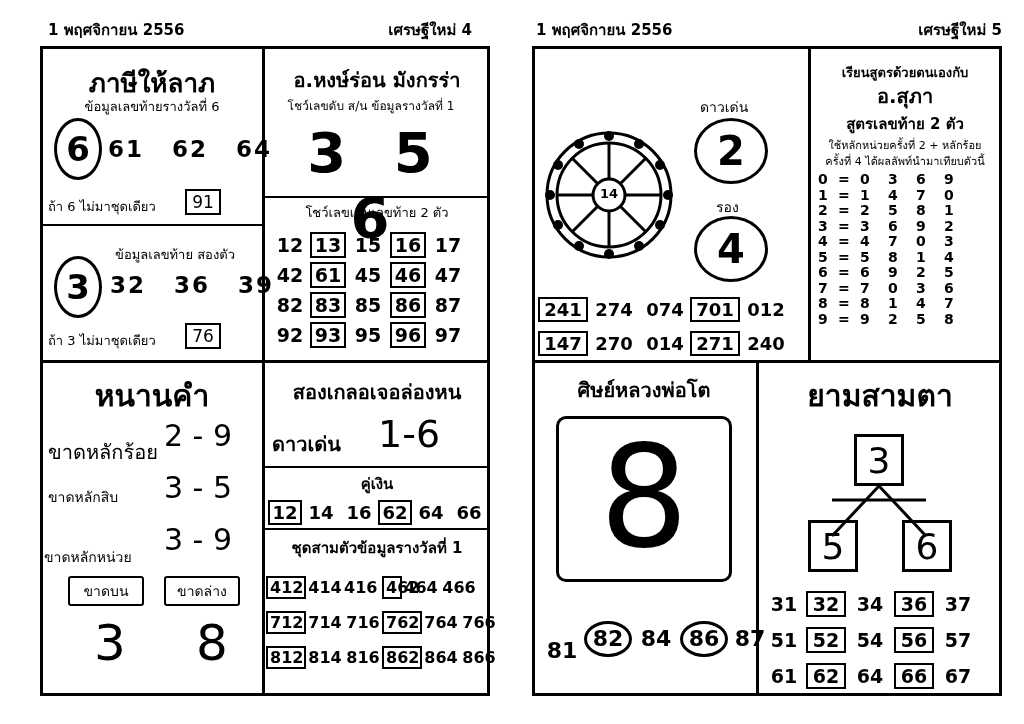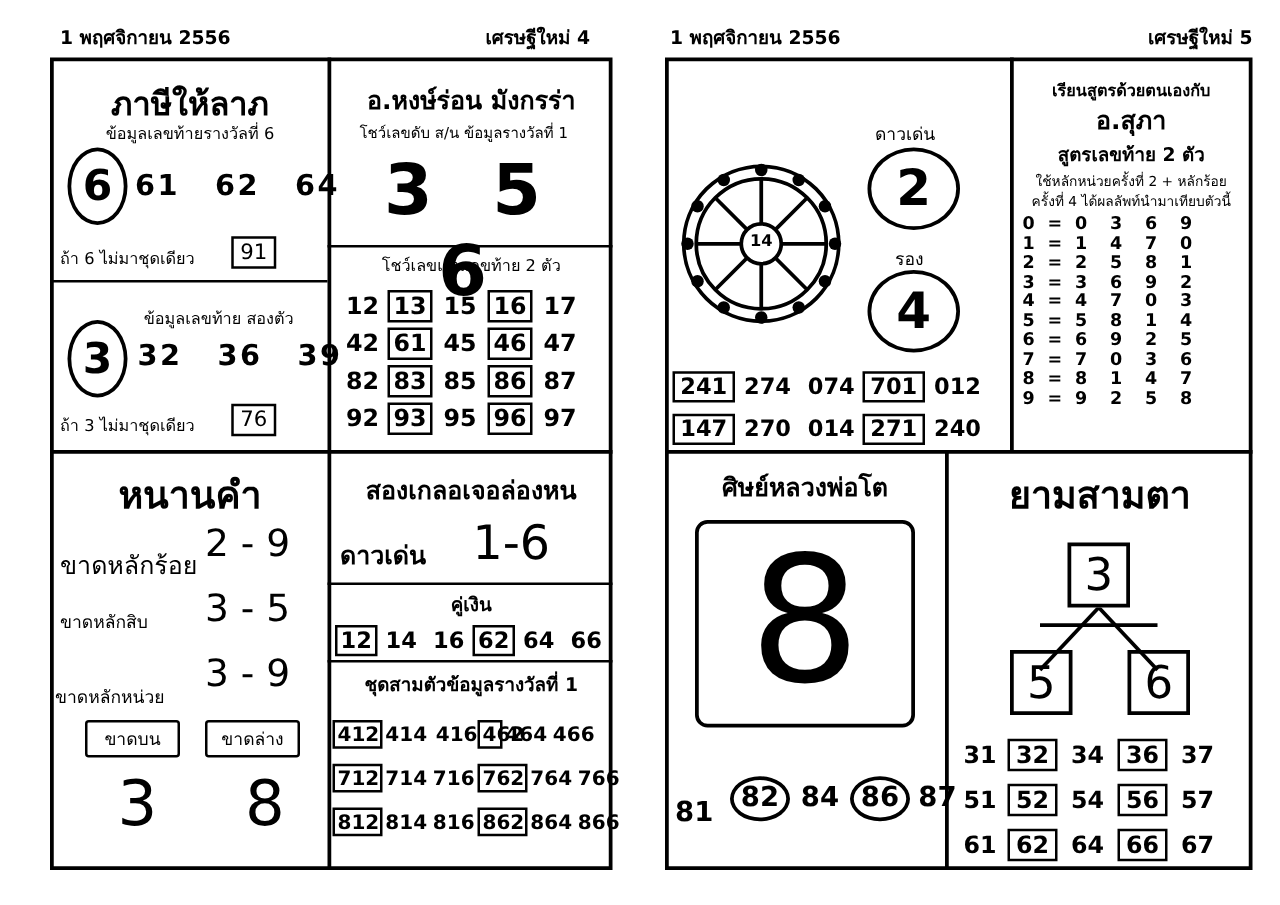--- a/index.html
+++ b/index.html
@@ -200,21 +200,21 @@
     </div>
 
     <div class="divider-h thin" style="left:262px; top:528px; width:228px; height:2px;"></div>
 
     <div class="sub" style="position:absolute; left:264px; top:536px; width:226px; font-size:15px; font-weight:bold;">ชุดสามตัวข้อมูลรางวัลที่ 1</div>
 
     <div style="position:absolute; left:266px; top:570px; font-size:16px; font-weight:bold;">
       <div class="row" style="height:35px;">
         <span class="boxed" style="width:40px;text-align:center">412</span>
         <span style="width:38px;text-align:center">414</span>
-        <span style="width:38px;text-align:right">416</span>
+        <span style="width:38px;text-align:left">416</span>
         <span class="boxed" style="width:20px;text-align:center">462</span>
         <span style="width:38px;text-align:center">464</span>
         <span style="width:38px;text-align:center">466</span>
       </div>
       <div class="row" style="height:35px;">
         <span class="boxed" style="width:40px;text-align:center">712</span>
         <span style="width:38px;text-align:center">714</span>
         <span style="width:38px;text-align:center">716</span>
         <span class="boxed" style="width:40px;text-align:center">762</span>
         <span style="width:38px;text-align:center">764</span>
@@ -384,21 +384,21 @@
         <span style="width:28px">8</span>
       </div>
     </div>
 
     <div class="title ttl-md" style="position:absolute; left:24px; top:374px; width:216px;">ศิษย์หลวงพ่อโต</div>
 
     <div class="box" style="left:44px; top:416px; width:176px; height:166px; border-radius:10px;"></div>
     <div class="num" style="position:absolute; left:44px; top:418px; width:176px; text-align:center; font-size:140px; line-height:160px;">8</div>
 
     <div class="row" style="position:absolute; left:28px; top:614px; font-size:22px; font-weight:bold;">
-      <span style="width:44px; margin-top:24px;">81</span>
+      <span style="width:44px; text-align:center;margin-top:24px;">81</span>
       <span class="ellipse" style="width:48px; height:36px; font-size:22px;">82</span>
       <span style="width:48px; text-align:center;">84</span>
       <span class="ellipse" style="width:48px; height:36px; font-size:22px;">86</span>
       <span style="width:44px; text-align:center;">87</span>
     </div>
 
     <div class="title ttl-xl" style="position:absolute; left:248px; top:372px; width:240px;">ยามสามตา</div>
 
     <div class="cellbox num" style="position:absolute; left:342px; top:434px; width:50px; height:52px; font-size:36px; border-width:3px;">3</div>
 

